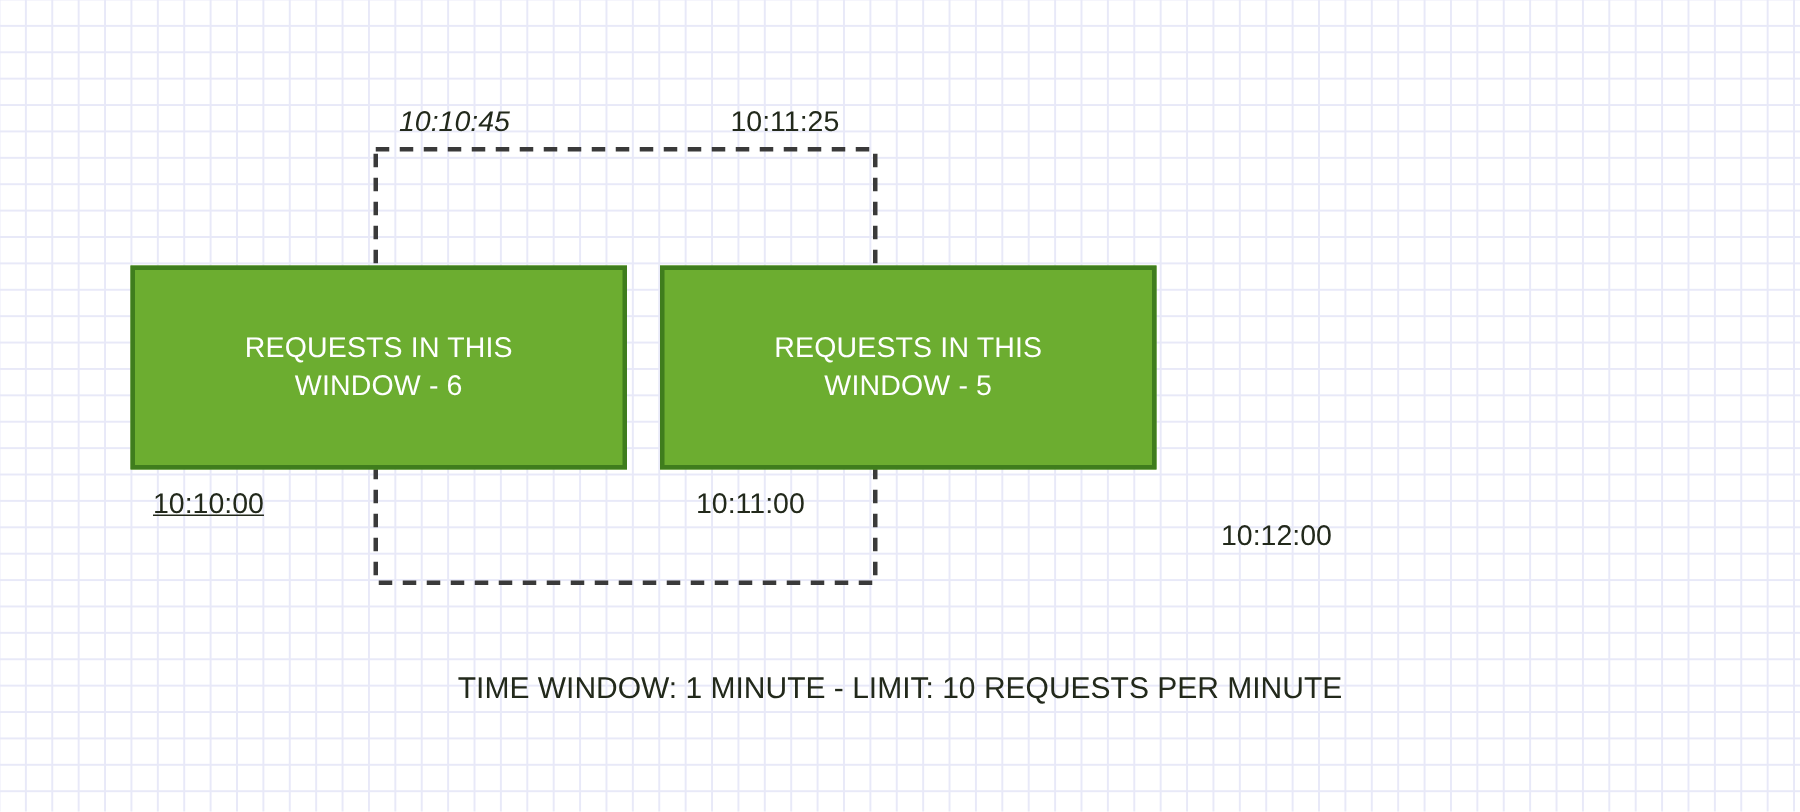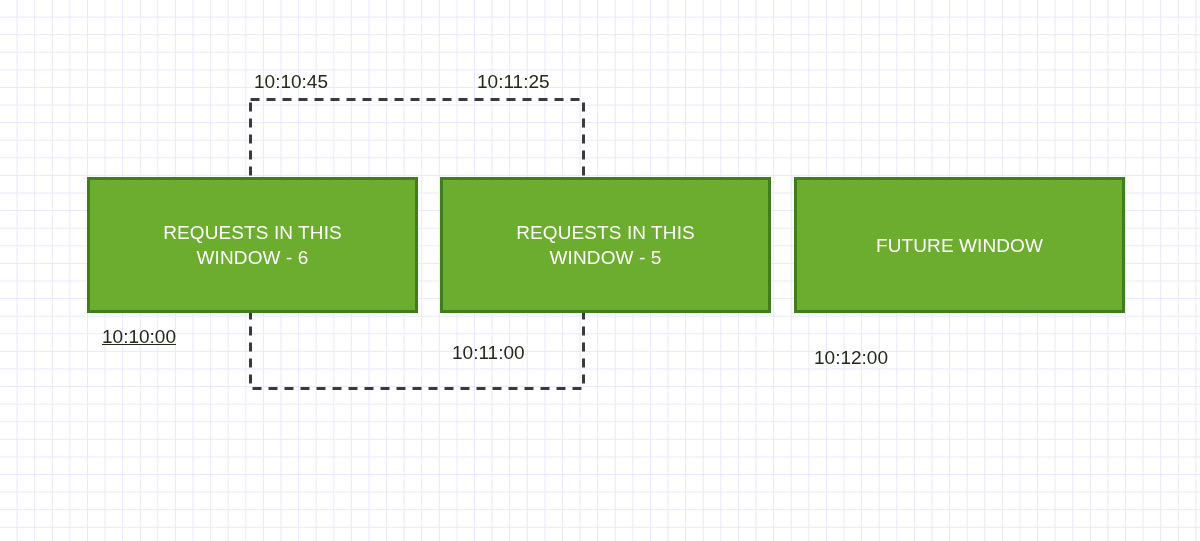--- a/index.html
+++ b/index.html
@@ -72,24 +72,24 @@
 
   
   .time-label {
     position: absolute;
     color: #22291b;
     font-size: 19px;
     line-height: 22px;
     white-space: nowrap;
     font-family: "Liberation Sans", sans-serif;
   }
-  #label-window-start-time { left: 254px; top: 71px; }
-  #label-window-end-time   { left: 477px; top: 71px; }
+  #label-window-start-time { left: 266px; top: 71px; font-style: italic; }
+  #label-window-end-time   { left: 487px; top: 71px; }
   #label-bucket-0          { left: 102px; top: 326px; text-decoration: underline; }
-  #label-bucket-1          { left: 452px; top: 326px; margin-top: 16px; }
+  #label-bucket-1          { left: 464px; top: 326px; }
   #label-bucket-2          { left: 814px; top: 326px; margin-top: 21px; }
 
   #diagram-caption {
     position: absolute;
     left: 0;
     top: 447px;
     width: 1200px;
     text-align: center;
     color: #22291b;
     font-size: 20px;
@@ -115,22 +115,20 @@
   <div class="window-box" id="window-box-current">
     <span class="window-box-label">REQUESTS IN THIS
 WINDOW - 6</span>
   </div>
 
   <div class="window-box" id="window-box-next">
     <span class="window-box-label">REQUESTS IN THIS
 WINDOW - 5</span>
   </div>
 
-  <div class="window-box" id="window-box-future">
-    <span class="window-box-label">FUTURE WINDOW</span>
-  </div>
 
   <div class="time-label" id="label-bucket-0">10:10:00</div>
   <div class="time-label" id="label-bucket-1">10:11:00</div>
   <div class="time-label" id="label-bucket-2">10:12:00</div>
 
+  <div id="diagram-caption">TIME WINDOW: 1 MINUTE - LIMIT: 10 REQUESTS PER MINUTE</div>
 
 </div>
 
 </body></html>

